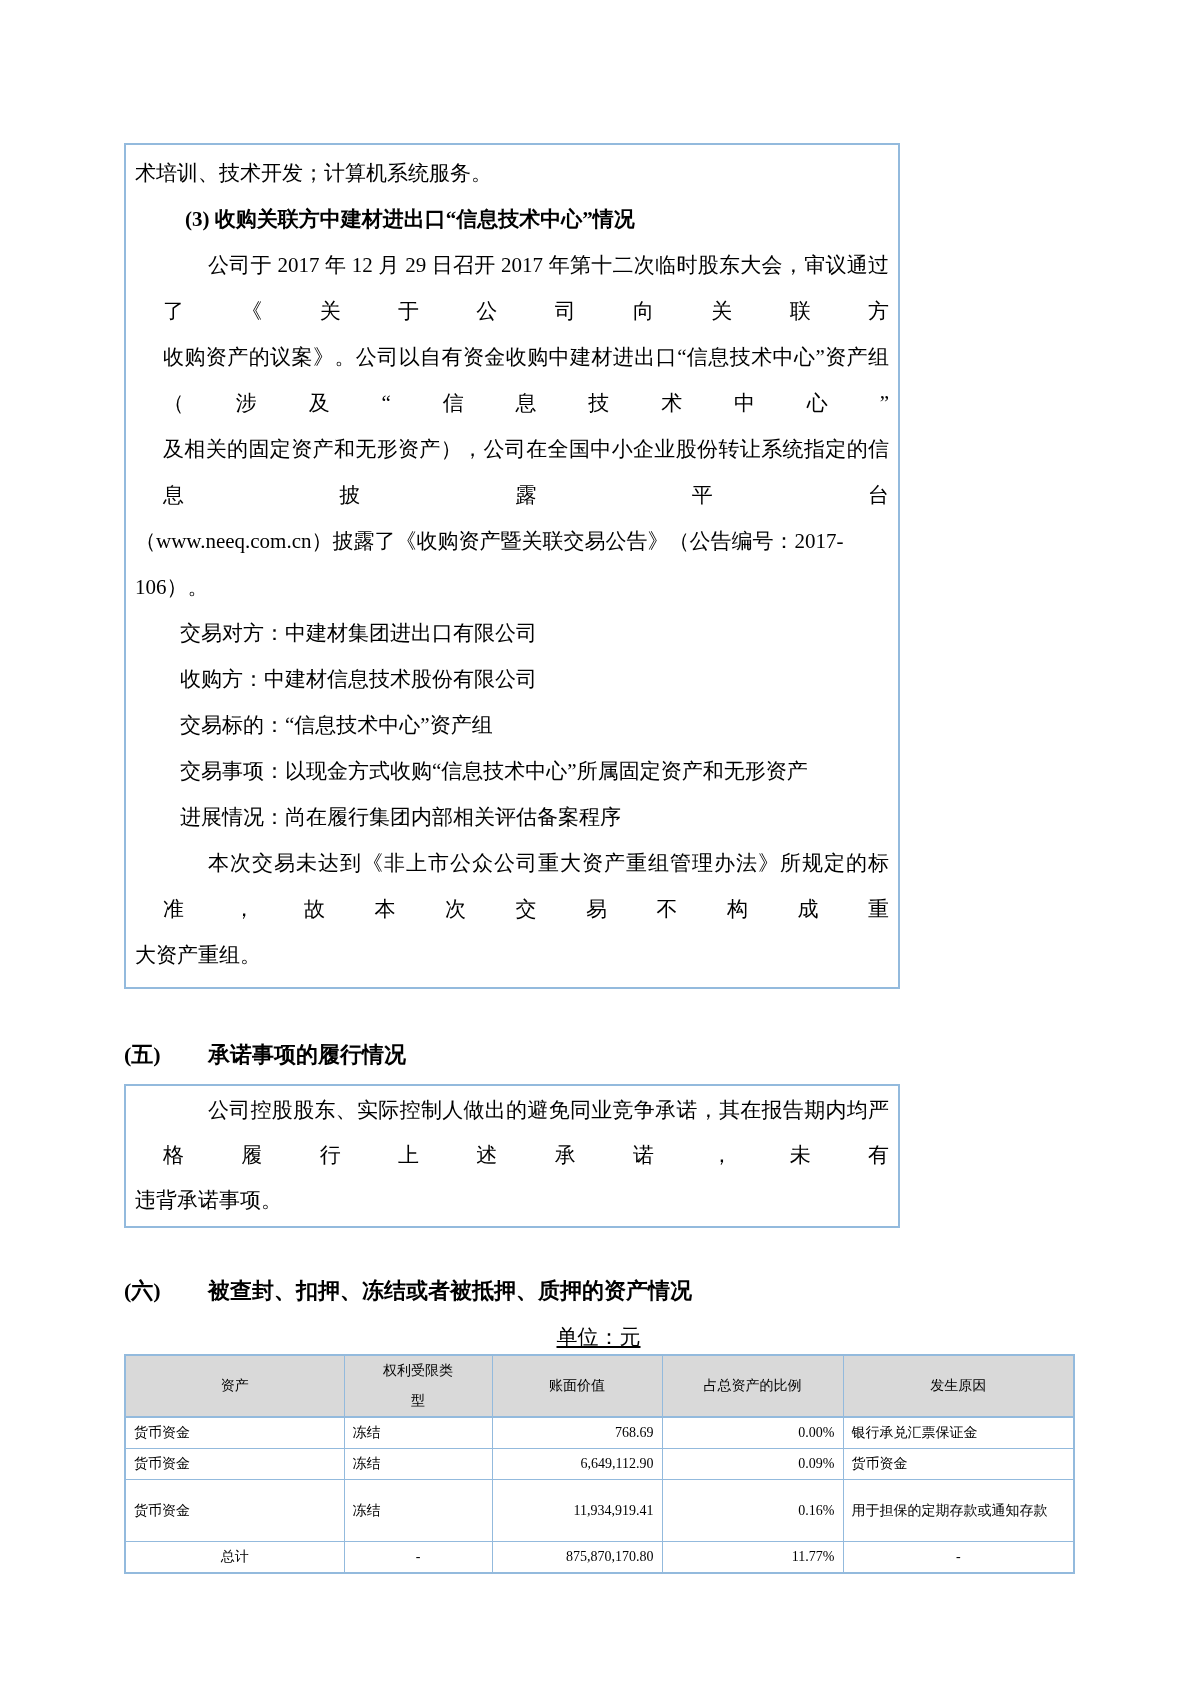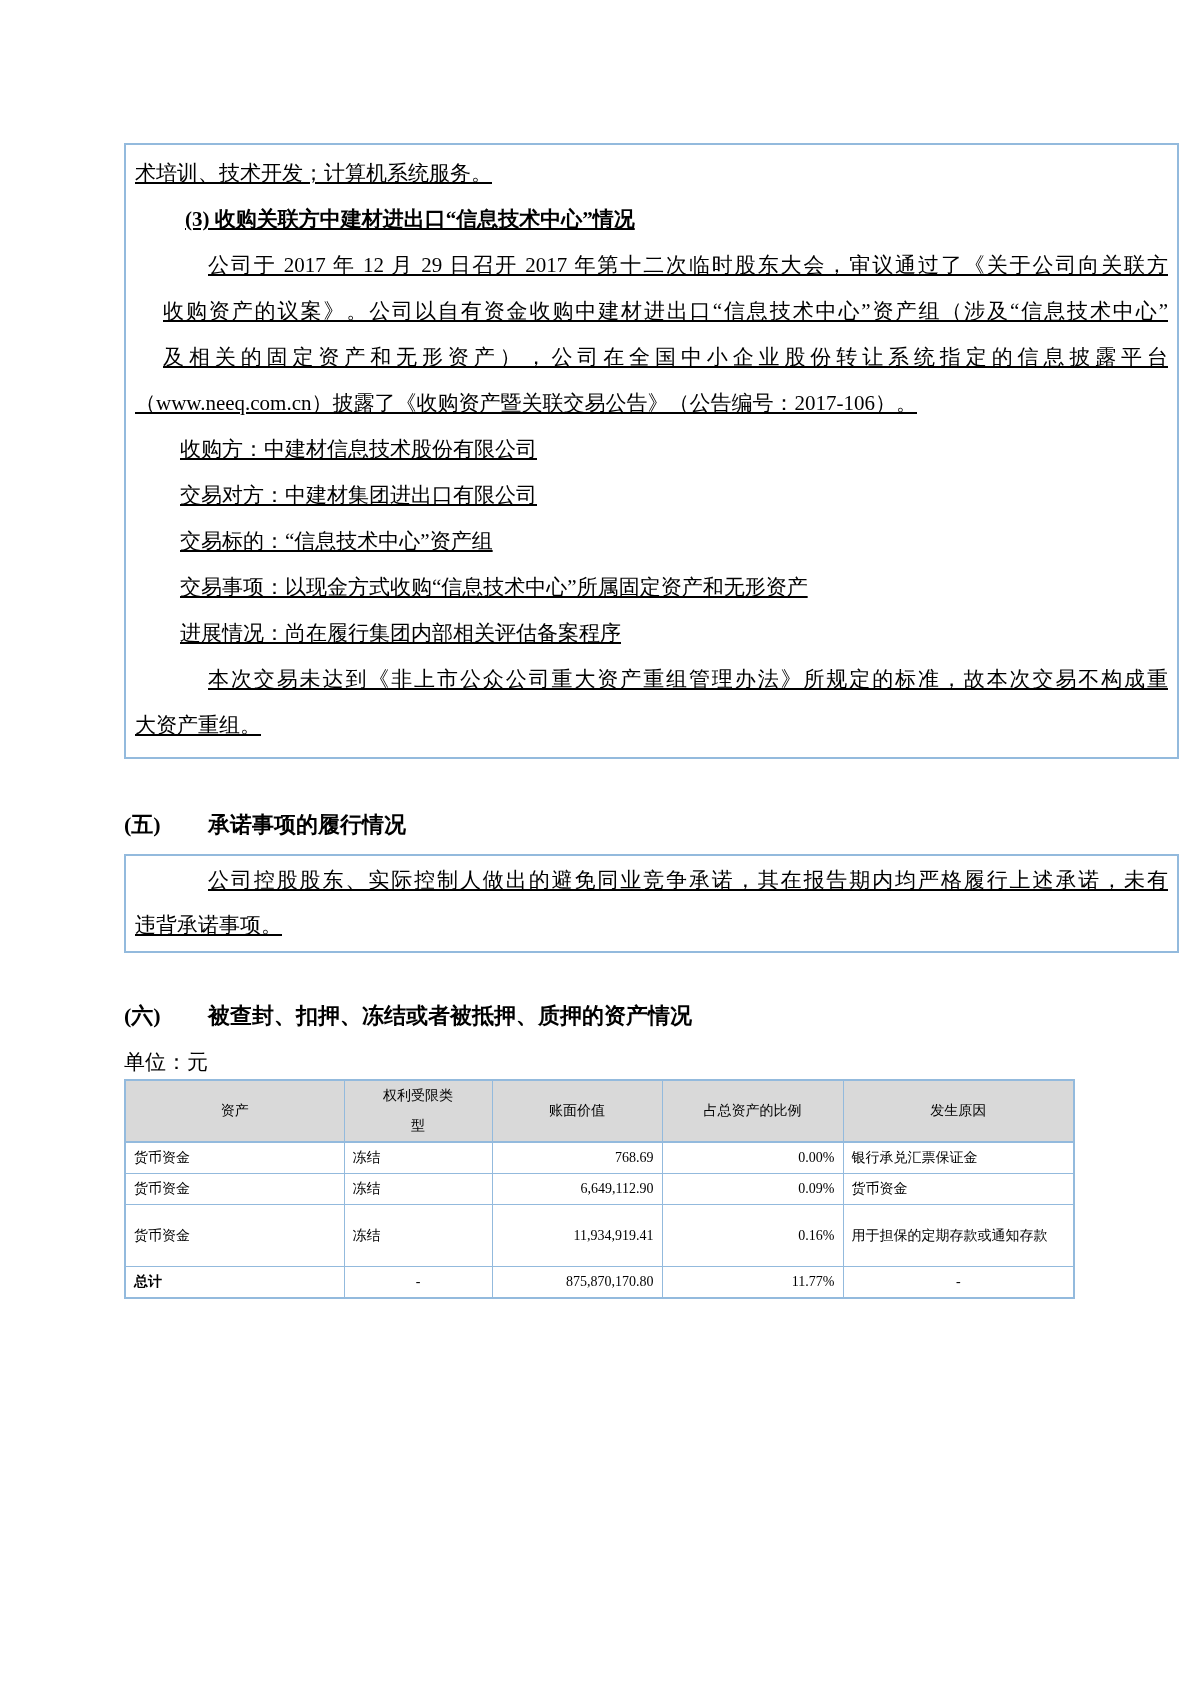--- a/index.html
+++ b/index.html
@@ -15,22 +15,21 @@
     box-sizing: border-box;
     padding: 143px 124px 0 124px;
     font-family: "Liberation Serif", "DejaVu Serif", serif;
     color: #000000;
     overflow: hidden;
   }
   
   .tbox {
     border: 2px solid #93badd;
     box-sizing: border-box;
-    width: 1055px;
-    text-decoration: underline;
+    width: 776px;
   }
   .box1 { padding: 5px 9px 9px 9px; }
   .box2 { margin-top: 13px; padding: 2px 9px 3px 9px; }
   .doc-line {
     font-size: 21px;
     line-height: 46px;
     white-space: normal;
   }
   .box2 .doc-line { line-height: 45px; }
   .jline {
@@ -51,24 +50,25 @@
   }
   .h-row.second { margin-top: 47px; }
   .h-label {
     display: inline-block;
     width: 84px;
   }
   
   .unit-row {
     margin-top: 19px;
     width: 949px;
-    text-align: left;
+    text-align: center;
     font-size: 21px;
     line-height: 22px;
     height: 22px;
+    text-decoration: underline;
   }
   
   table.assets {
     margin-top: 6px;
     border-collapse: collapse;
     table-layout: fixed;
     width: 949px;
     border: 2px solid #93badd;
     font-size: 14px;
   }
@@ -88,36 +88,36 @@
   tr.hdr    { height: 61px; }
   tr.r-std  { height: 31px; }
   tr.r-tall { height: 62px; }
   .narrow-head {
     display: inline-block;
     max-width: 5.6em;
   }
   td.c-left   { text-align: left; }
   td.c-right  { text-align: right; }
   td.c-center { text-align: center; }
-  td.total-label { font-weight: bold; }
+  td.total-label { text-align: center; font-weight: normal; }
 </style>
 </head>
 <body>
 
 <div class="page">
 
   <div class="tbox box1">
     <div class="doc-line">术培训、技术开发；计算机系统服务。</div>
     <div class="doc-line bold indent-h">(3) 收购关联方中建材进出口“信息技术中心”情况</div>
     <div class="doc-line jline indent1">公司于 2017 年 12 月 29 日召开 2017 年第十二次临时股东大会，审议通过了《关于公司向关联方</div>
     <div class="doc-line jline">收购资产的议案》。公司以自有资金收购中建材进出口“信息技术中心”资产组（涉及“信息技术中心”</div>
     <div class="doc-line jline">及相关的固定资产和无形资产），公司在全国中小企业股份转让系统指定的信息披露平台</div>
     <div class="doc-line">（www.neeq.com.cn）披露了《收购资产暨关联交易公告》（公告编号：2017-106）。</div>
+    <div class="doc-line indent1">交易对方：中建材集团进出口有限公司</div>
     <div class="doc-line indent1">收购方：中建材信息技术股份有限公司</div>
-    <div class="doc-line indent1">交易对方：中建材集团进出口有限公司</div>
     <div class="doc-line indent1">交易标的：“信息技术中心”资产组</div>
     <div class="doc-line indent1">交易事项：以现金方式收购“信息技术中心”所属固定资产和无形资产</div>
     <div class="doc-line indent1">进展情况：尚在履行集团内部相关评估备案程序</div>
     <div class="doc-line jline indent1">本次交易未达到《非上市公众公司重大资产重组管理办法》所规定的标准，故本次交易不构成重</div>
     <div class="doc-line">大资产重组。</div>
   </div>
 
   <div class="h-row">
     <span class="h-label">(五)</span><span>承诺事项的履行情况</span>
   </div>

